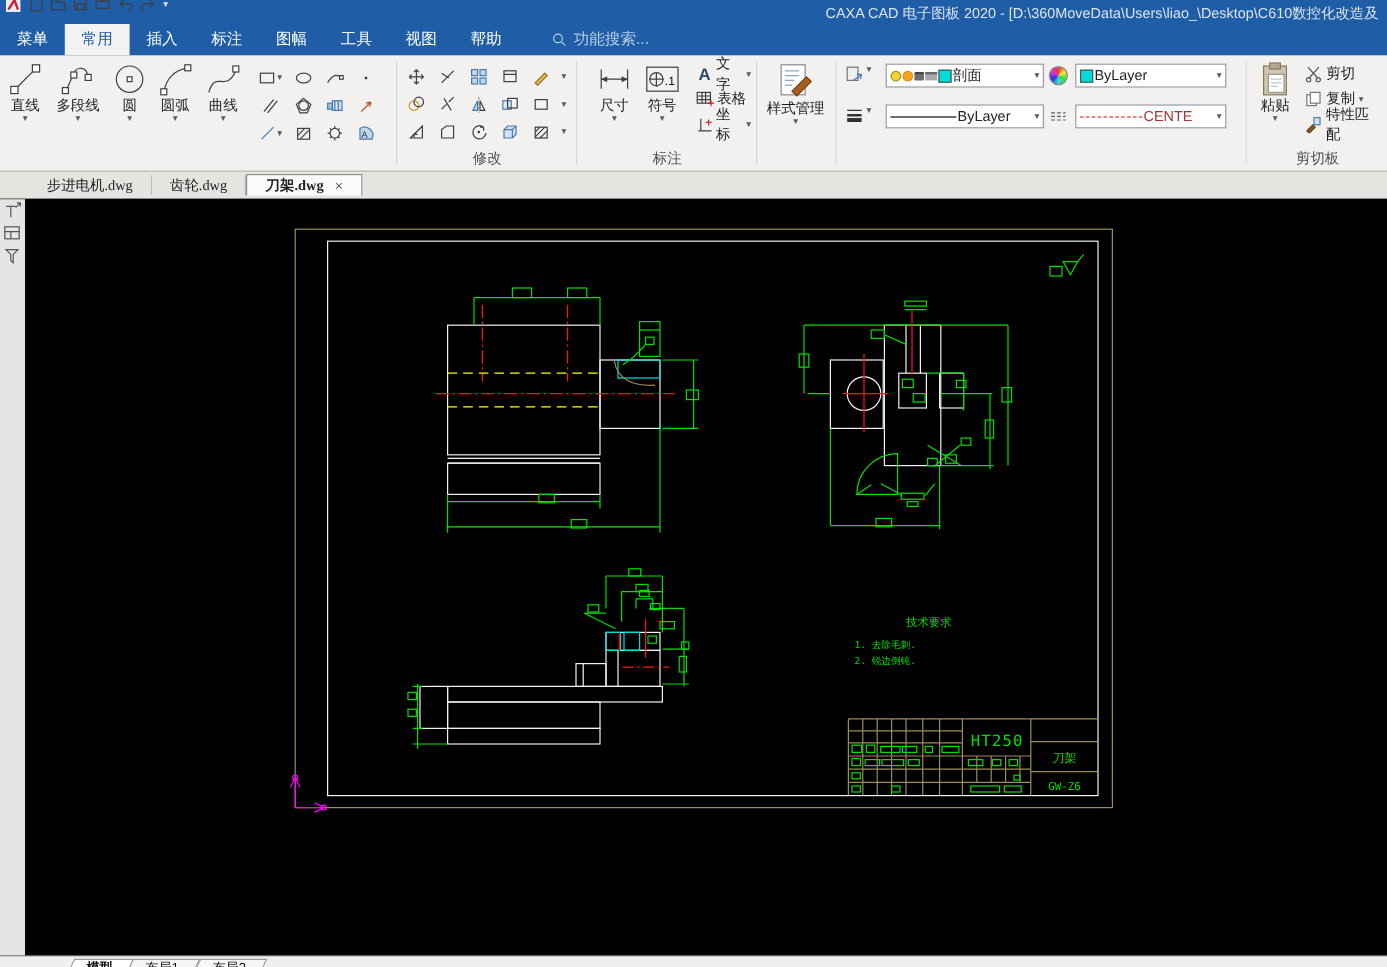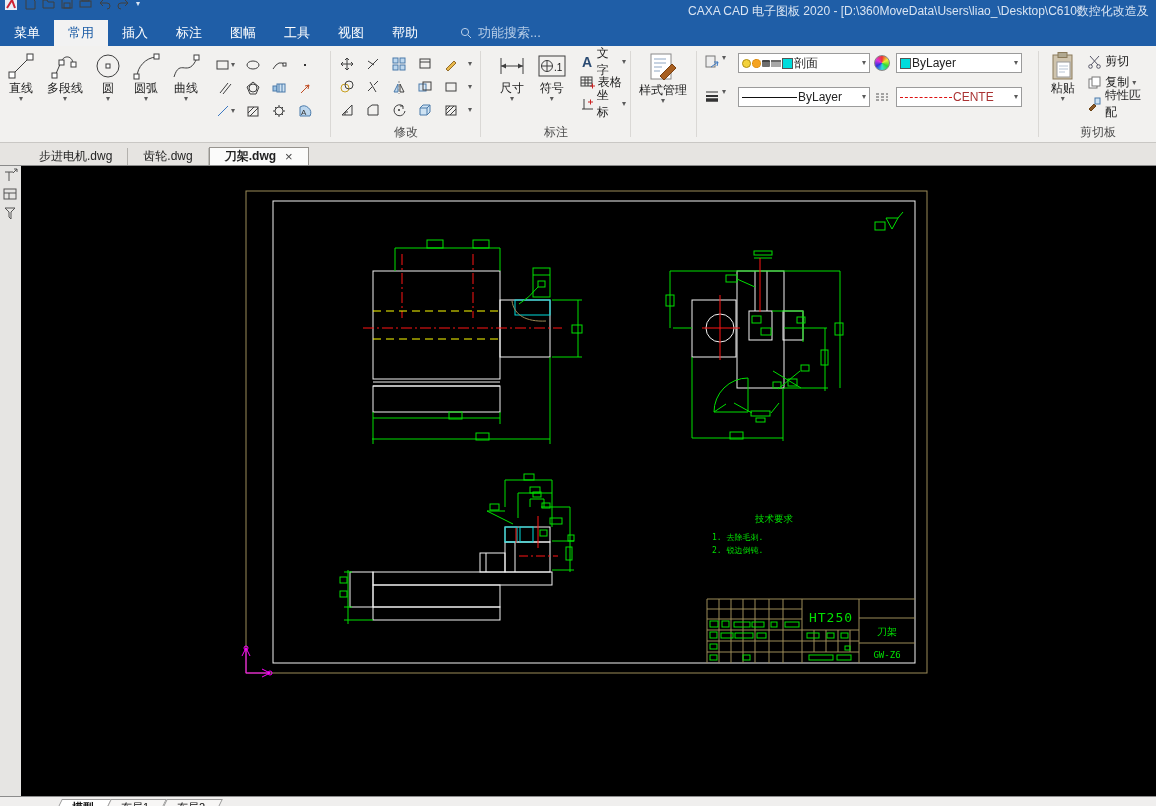--- a/index.html
+++ b/index.html
@@ -40,22 +40,22 @@
   .ic-bulb { width:9px; height:9px; border-radius:50%; background:#f3d23c; border:1px solid #b08d12; display:inline-block; }
   .ic-sun { width:9px; height:9px; border-radius:50%; background:#f5a31f; border:1px dotted #c97a00; display:inline-block; }
   .ic-lock { width:8px; height:7px; background:#6f6f6f; border-top:2px solid #444; border-radius:1px; display:inline-block; }
   .ic-printer { width:10px; height:7px; background:#a8a8a8; border-top:2px solid #6a6a6a; display:inline-block; }
   .wheel { width:16px; height:16px; border-radius:50%; border:1px solid #888;
     background:conic-gradient(#e33,#ee3,#3d3,#3dd,#33d,#d3d,#e33); }
   .linesample { height:0; border-top:1px solid #111; width:55px; }
   .linesample.red { border-top:1px dashed #d11; }
 
   
-  .doctabs { height:23px; background:#e6e4e1; display:flex; align-items:flex-end; padding-left:24px;
-    border-bottom:1px solid #8a8a8a; font-size:12px; color:#222; }
+  .doctabs { height:23px; background:#e6e4e1; display:flex; align-items:center; padding-left:24px;
+    border-bottom:1px solid #8a8a8a; font-size:12px; color:#222;font-family:Liberation Serif, serif; }
   .dtab { display:flex; align-items:center; padding:0 15px; border-right:1px solid #b3b1ad;
     clip-path:polygon(8px 0,100% 0,100% 100%,0 100%); cursor:default; }
   .dtab.active { background:#fbfbfa; font-weight:bold; border:1px solid #97948f; border-bottom:none; clip-path:none; gap:9px; }
   .dtab .close { font-size:13px; color:#444; font-weight:normal; }
 
   
   .main { position:relative; height:630px; background:#000; }
   .leftstrip { position:absolute; left:0; top:0; width:21px; height:630px; background:#e6e5e3;
     display:flex; flex-direction:column; align-items:center; gap:4px; padding-top:2px; }
   .canvas { position:absolute; left:21px; top:0; width:1135px; height:630px; background:#000; }

